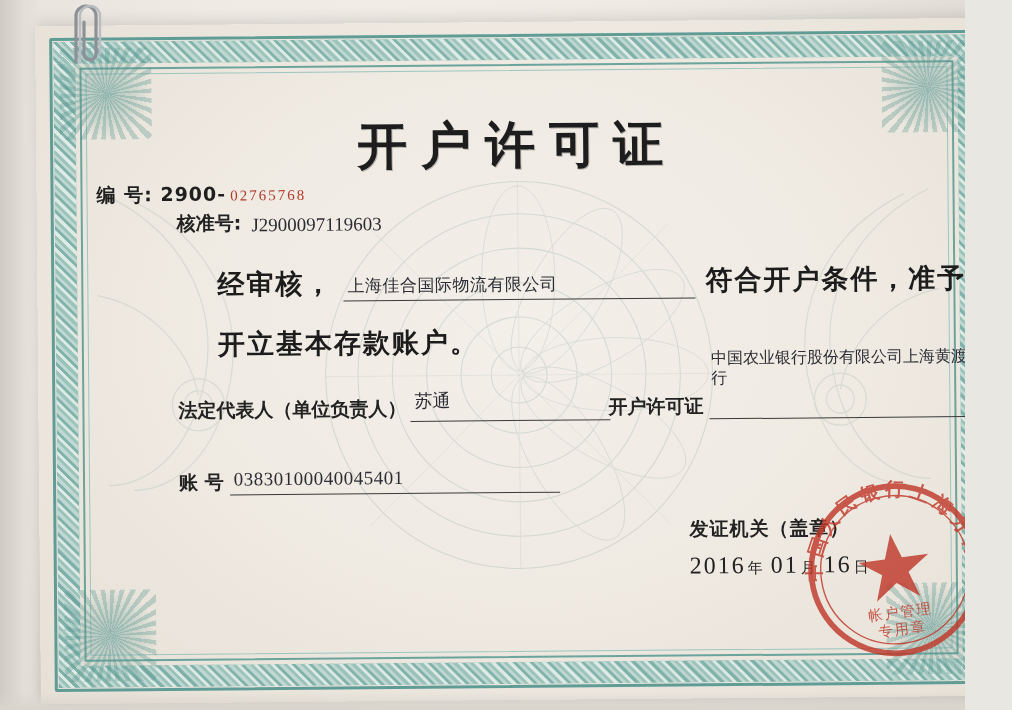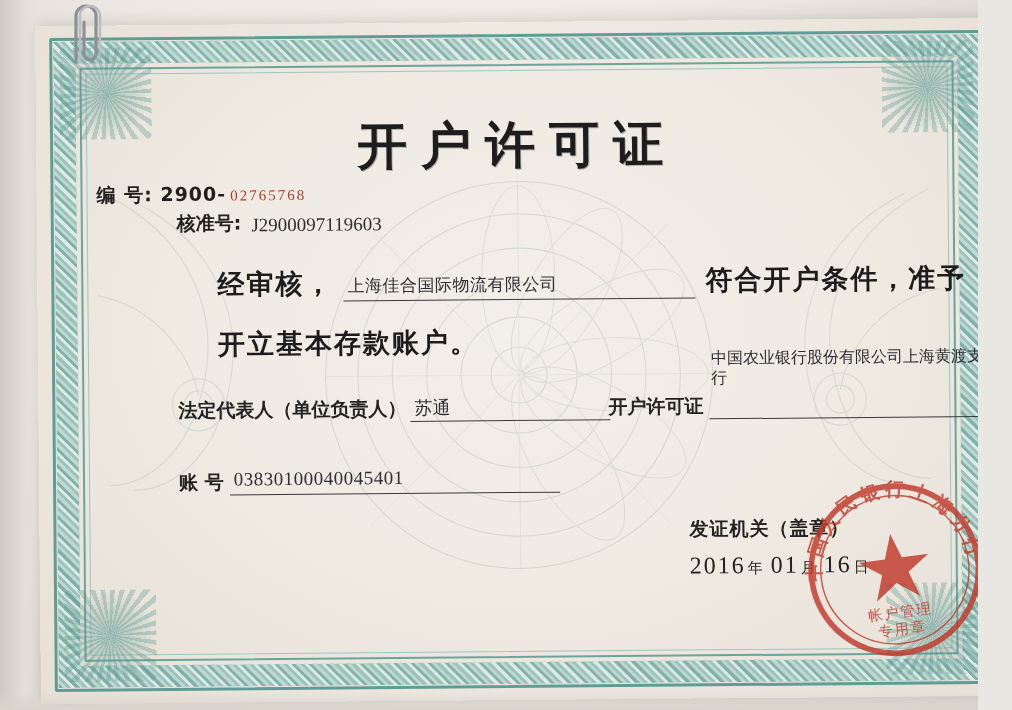--- a/index.html
+++ b/index.html
@@ -12,21 +12,20 @@
     height: 710px;
     overflow: hidden;
     font-family: "Liberation Serif", serif;
   }
   #page {
     position: relative;
     width: 965px;
     height: 710px;
     background: #efece7;
     overflow: hidden;
-    padding-left: 13px;
   }
   
   #paper-bg {
     position: absolute;
     inset: 0;
     background:
       radial-gradient(ellipse at 45% 40%, #f7f4ef 0%, #efebe4 55%, #ddd9d2 100%);
   }
   
   #certificate {
@@ -211,21 +210,21 @@
   #legal-blank {
     position: relative;
     width: 200px;
     border-bottom: 1.6px solid #3a3a3a;
     height: 26px;
     margin-left: 4px;
   }
   #legal-name {
     position: absolute;
     left: 4px;
-    bottom: 1px;
+    bottom: 8px;
     font-family: "Liberation Serif", serif;
     font-size: 18px;
     color: #2d2d35;
   }
   #row-bank { left: 510px; top: 316px; }
   #bank-blank {
     position: relative;
     width: 272px;
     border-bottom: 1.6px solid #3a3a3a;
     height: 26px;

